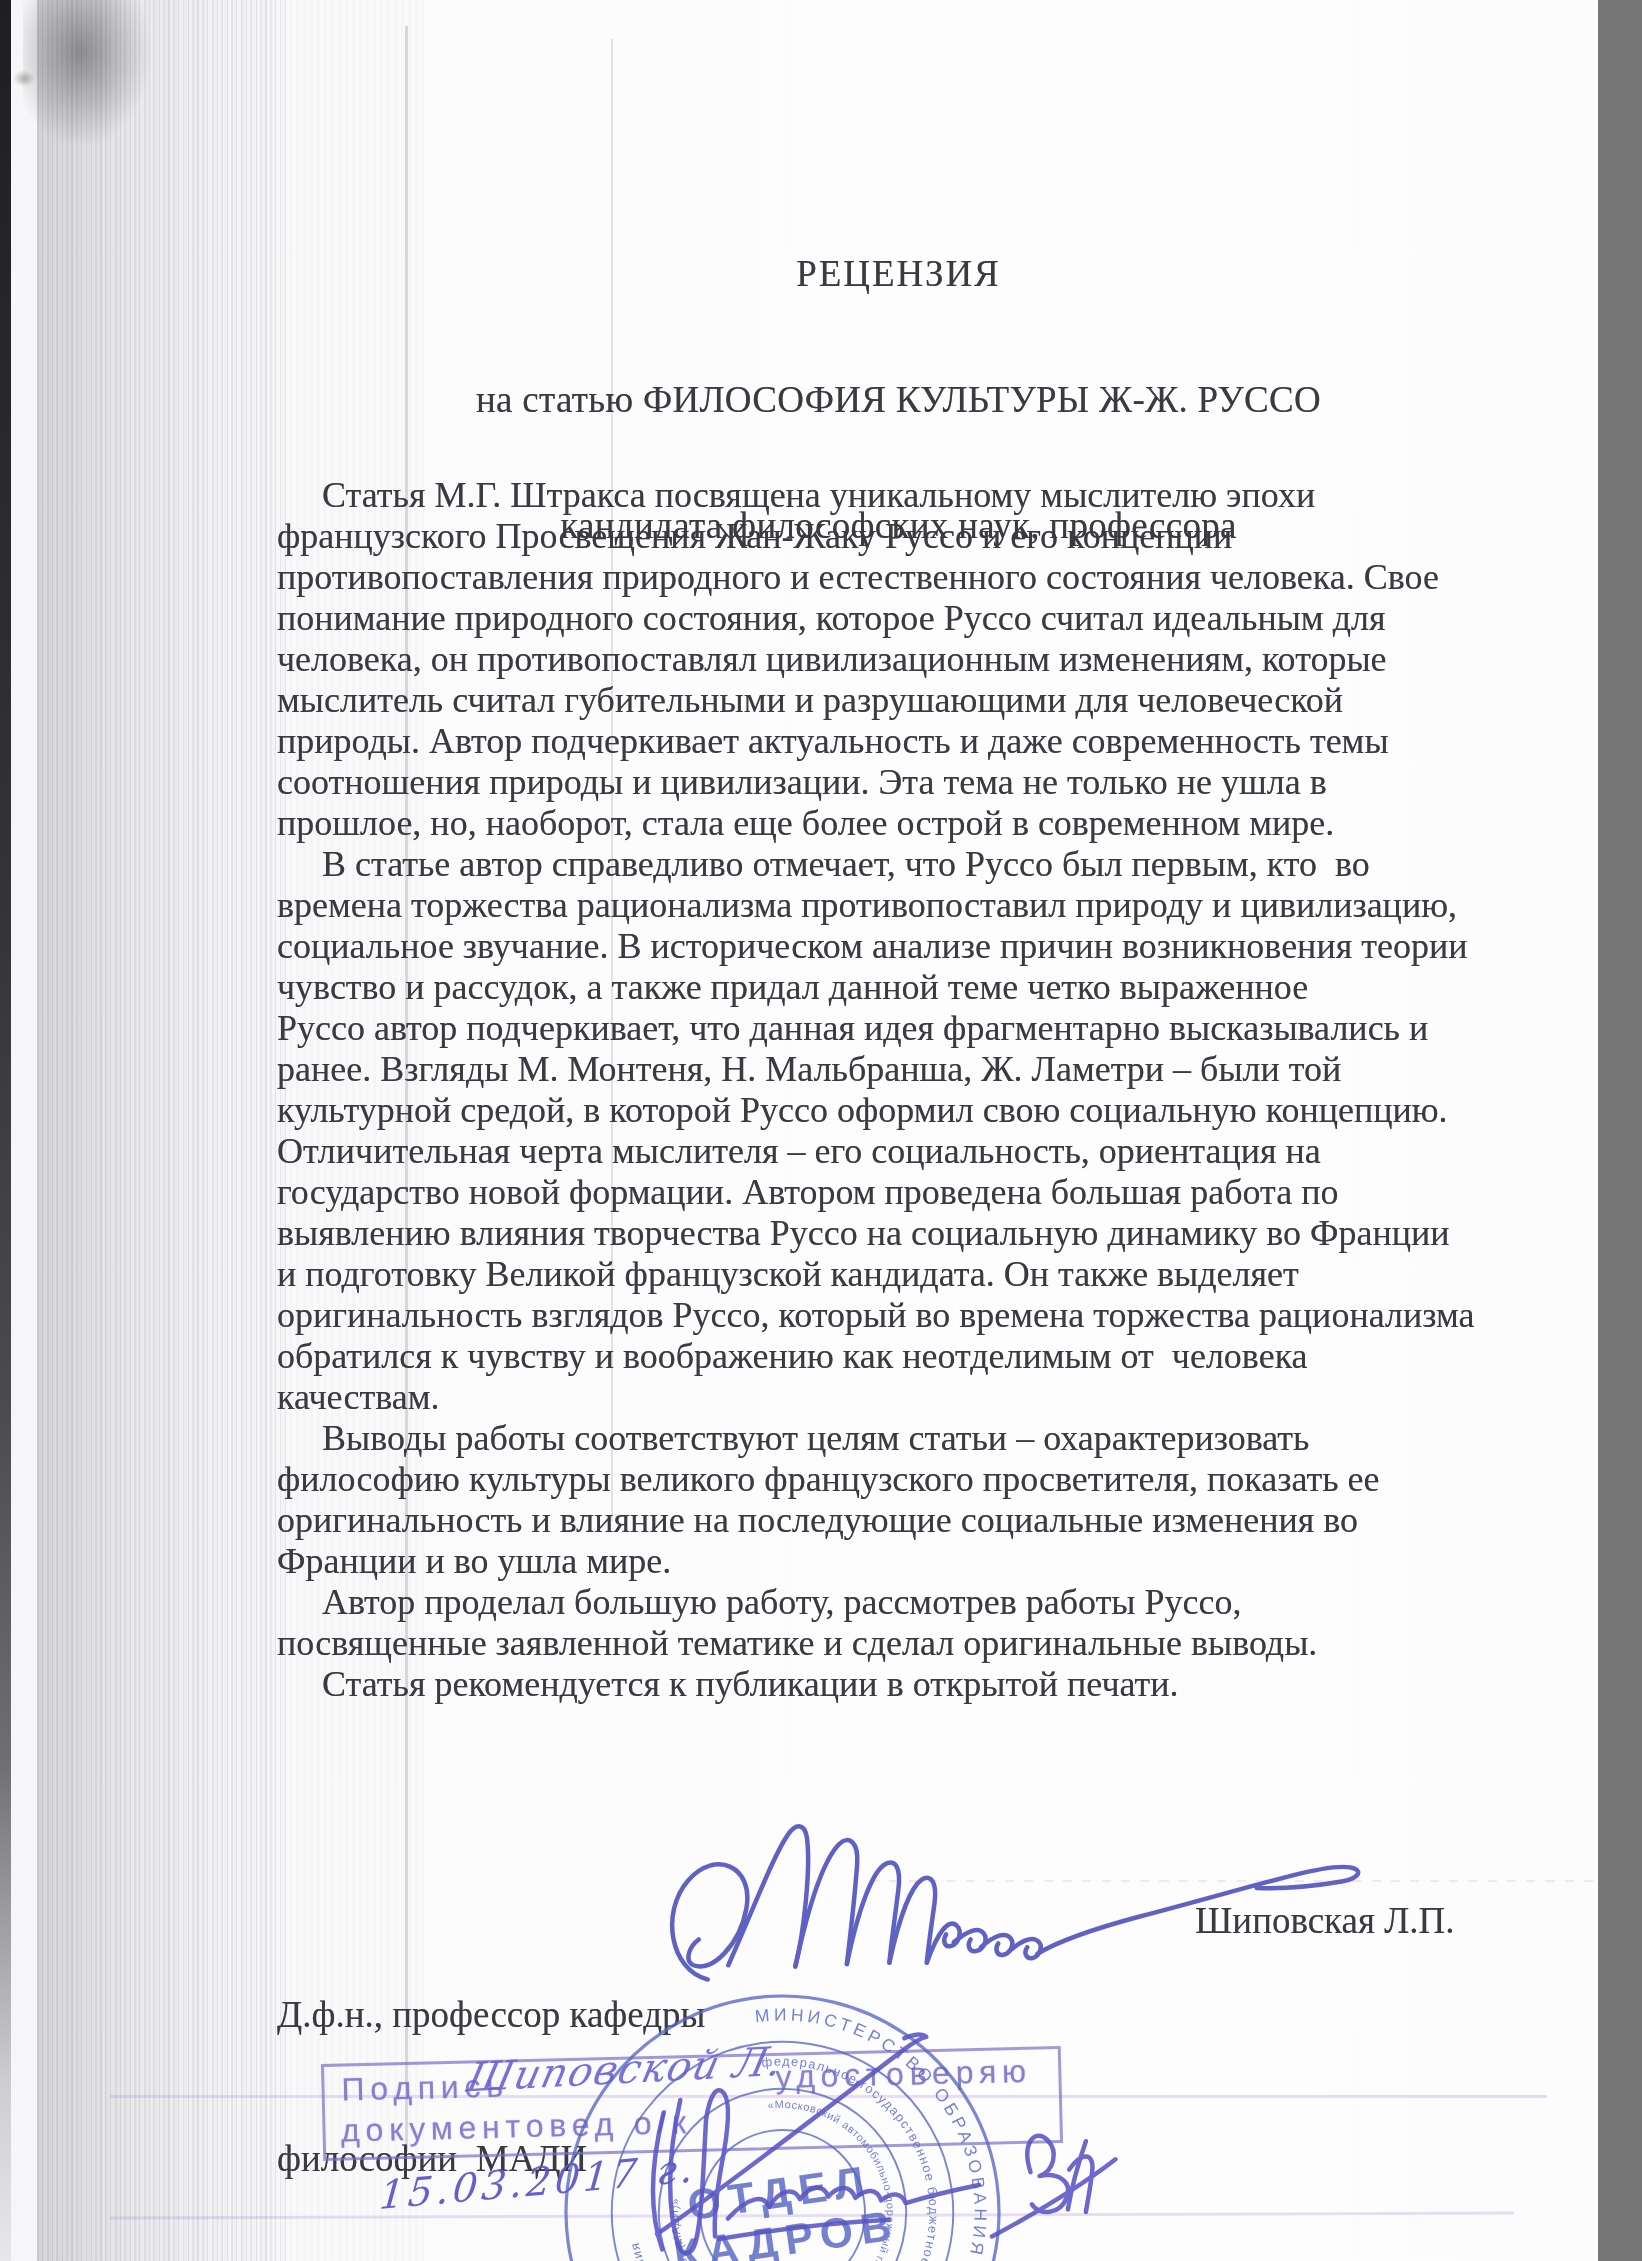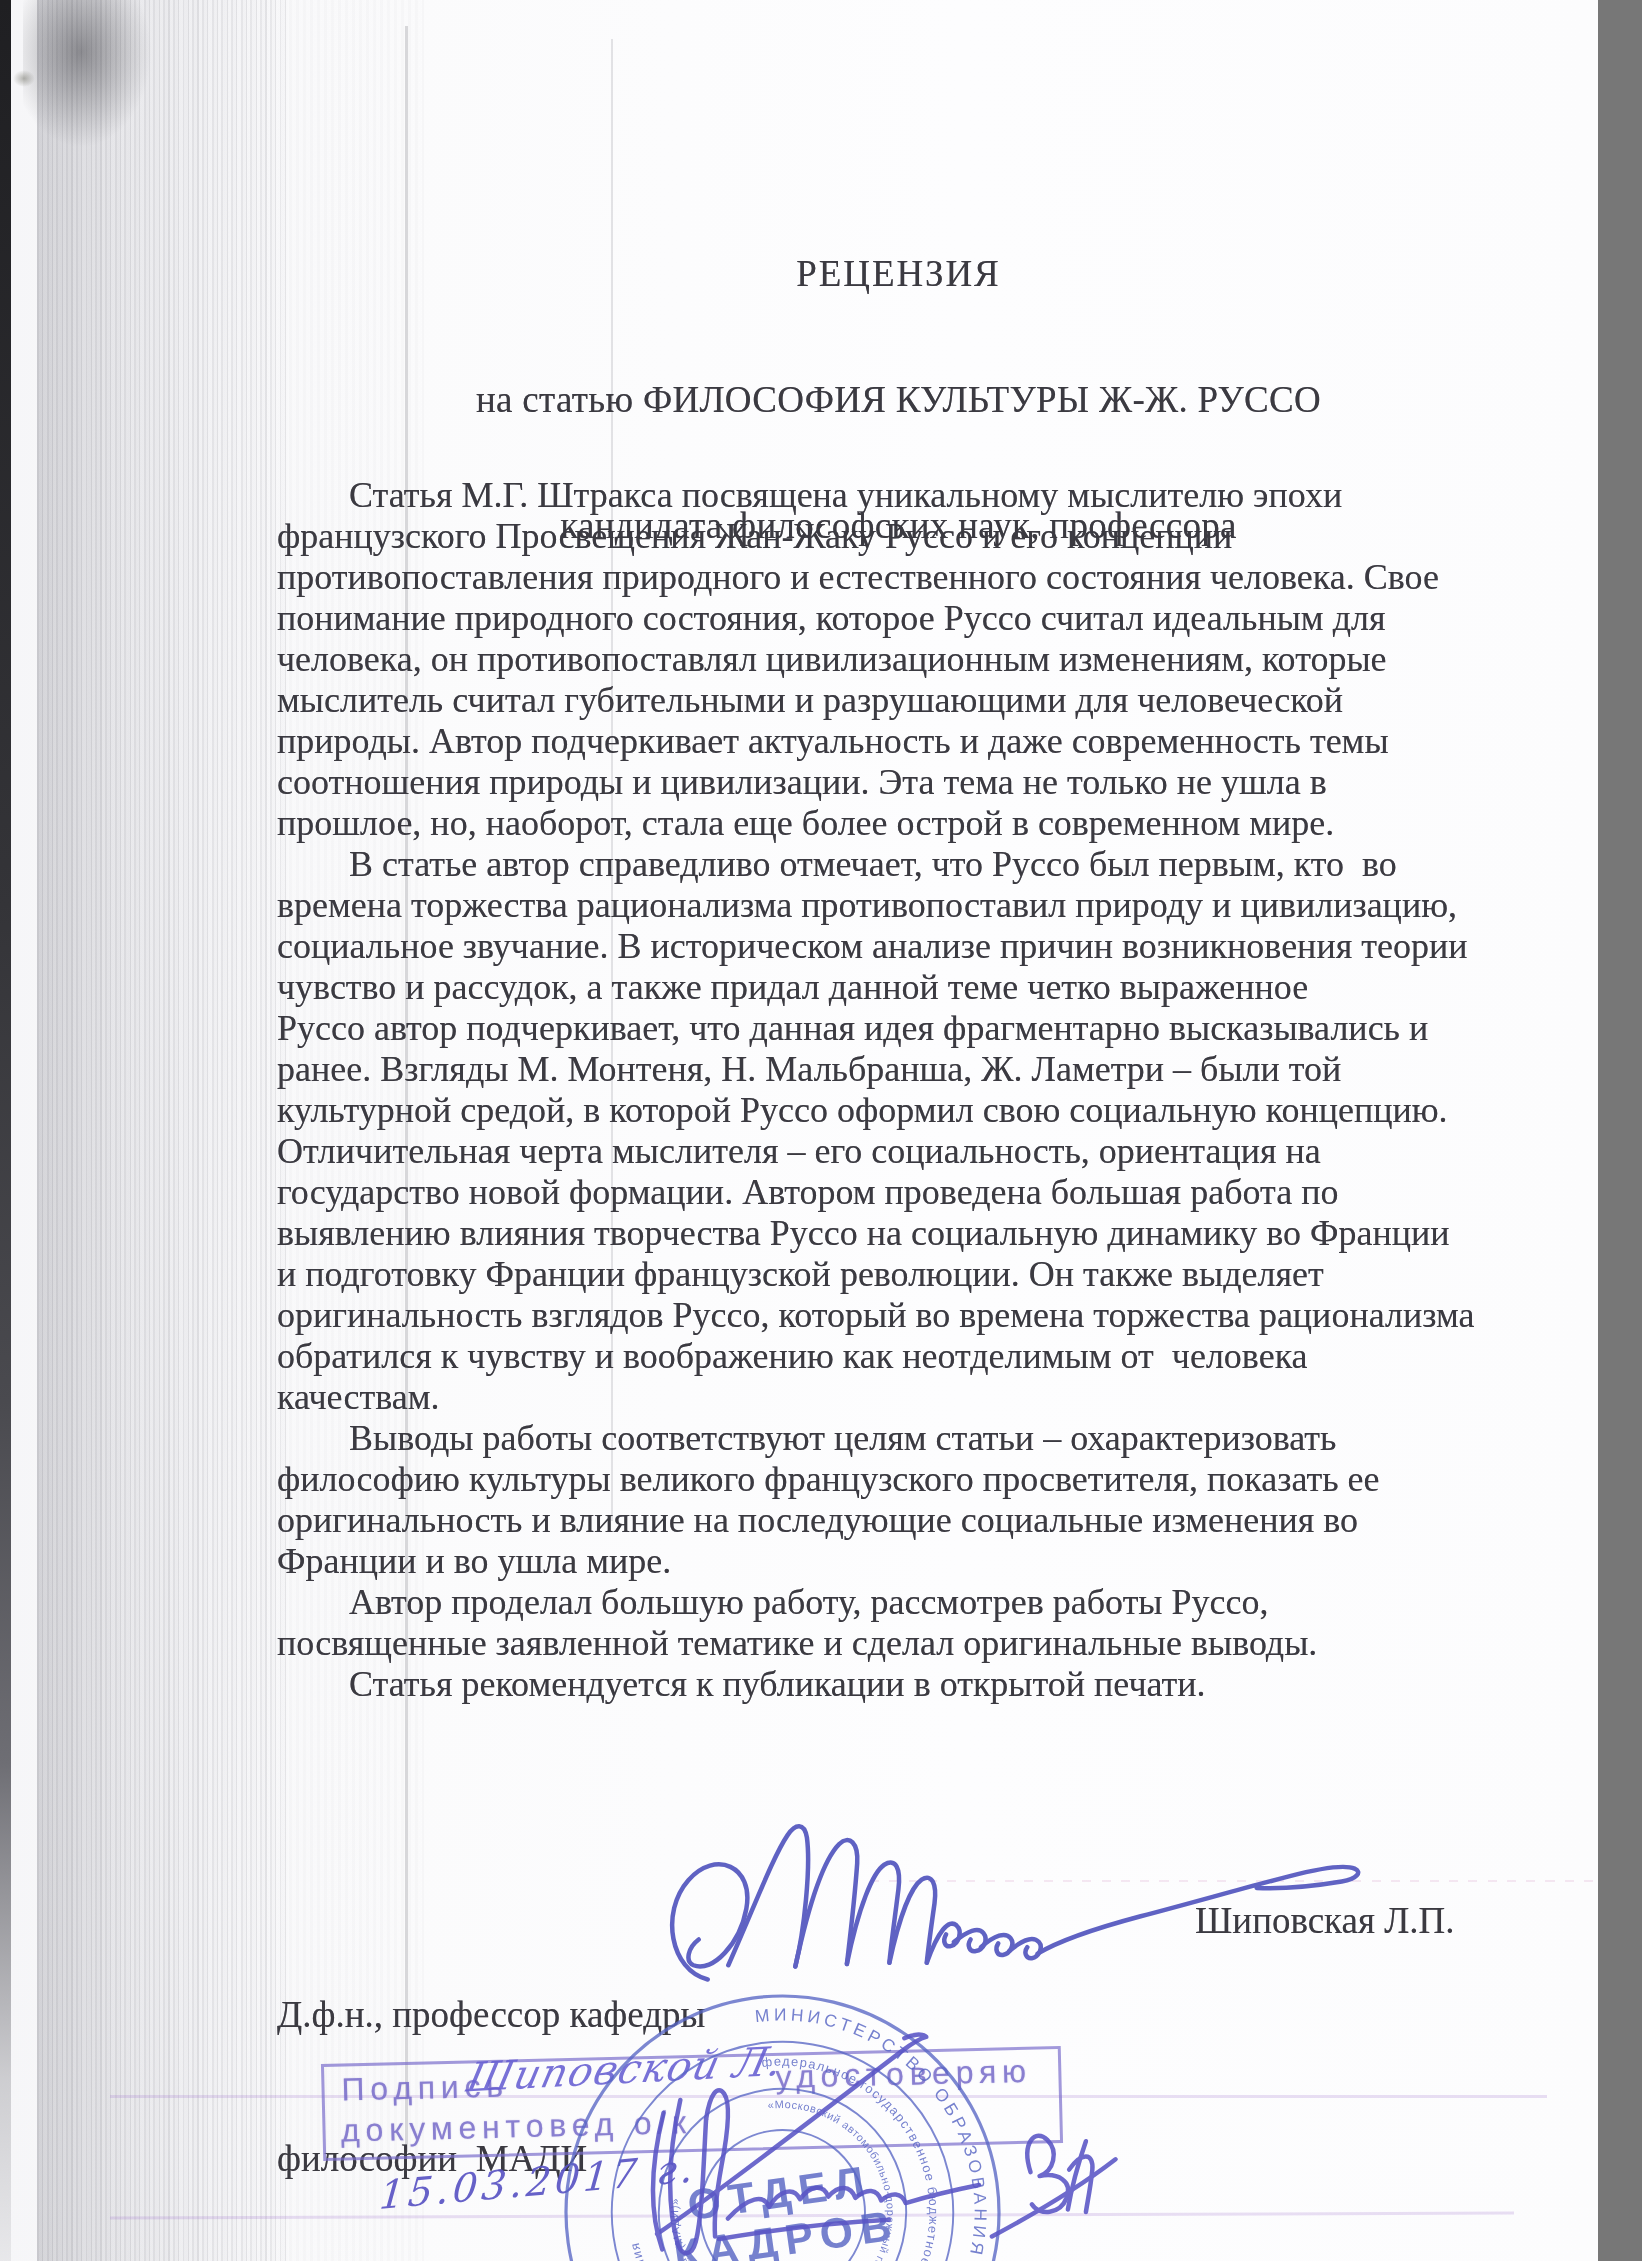--- a/index.html
+++ b/index.html
@@ -31,21 +31,21 @@
   .smear-2{top:2214px;width:1404px;transform:rotate(-.2deg);}
   .smear-3{top:1880px;left:870px;width:741px;opacity:.55;
     background:repeating-linear-gradient(90deg, rgba(200,120,180,.30) 0 9px, rgba(200,120,180,0) 9px 19.3px);height:1.9px;}
   
   .doc-header{position:absolute;left:277px;top:169px;width:1243px;text-align:center;
     font-size:37px;line-height:42px;letter-spacing:0.3px;
     text-shadow:0 0 0.6px rgba(55,55,65,.6);white-space:pre;}
   .doc-body{position:absolute;left:277px;top:475px;width:1288px;font-size:36px;line-height:41px;
     text-shadow:0 0 0.6px rgba(55,55,65,.55);}
   .doc-body .line{white-space:pre;height:41px;}
-  .doc-body .indent{padding-left:72px;}
+  .doc-body .indent{padding-left:45px;}
   .sig-left{position:absolute;left:277px;top:1895px;font-size:37px;line-height:48px;white-space:pre;
     text-shadow:0 0 0.6px rgba(55,55,65,.55);}
   .sig-right{position:absolute;left:1195px;top:1899px;font-size:37px;white-space:pre;
     text-shadow:0 0 0.6px rgba(55,55,65,.55);}
   
   .sig-main{position:absolute;left:651px;top:1804px;}
   .stamp-scribble{position:absolute;left:567px;top:1997px;}
   .hand{font-family:"DejaVu Serif", serif;font-style:italic;color:#5a54c4;}
   .hand-date{position:absolute;left:379px;top:2159px;font-size:39px;letter-spacing:3.9px;
     transform:rotate(-5deg) skewX(-10deg);opacity:.92;}
@@ -96,21 +96,21 @@
       <div class="line indent">В статье автор справедливо отмечает, что Руссо был первым, кто  во</div>
       <div class="line">времена торжества рационализма противопоставил природу и цивилизацию,</div>
       <div class="line">социальное звучание. В историческом анализе причин возникновения теории</div>
       <div class="line">чувство и рассудок, а также придал данной теме четко выраженное</div>
       <div class="line">Руссо автор подчеркивает, что данная идея фрагментарно высказывались и</div>
       <div class="line">ранее. Взгляды М. Монтеня, Н. Мальбранша, Ж. Ламетри – были той</div>
       <div class="line">культурной средой, в которой Руссо оформил свою социальную концепцию.</div>
       <div class="line">Отличительная черта мыслителя – его социальность, ориентация на</div>
       <div class="line">государство новой формации. Автором проведена большая работа по</div>
       <div class="line">выявлению влияния творчества Руссо на социальную динамику во Франции</div>
-      <div class="line">и подготовку Франции французской революции. Он также выделяет</div>
+      <div class="line">и подготовку Великой французской кандидата. Он также выделяет</div>
       <div class="line">оригинальность взглядов Руссо, который во времена торжества рационализма</div>
       <div class="line">обратился к чувству и воображению как неотделимым от  человека</div>
       <div class="line">качествам.</div>
       <div class="line indent">Выводы работы соответствуют целям статьи – охарактеризовать</div>
       <div class="line">философию культуры великого французского просветителя, показать ее</div>
       <div class="line">оригинальность и влияние на последующие социальные изменения во</div>
       <div class="line">Франции и во ушла мире.</div>
       <div class="line indent">Автор проделал большую работу, рассмотрев работы Руссо,</div>
       <div class="line">посвященные заявленной тематике и сделал оригинальные выводы.</div>
       <div class="line indent">Статья рекомендуется к публикации в открытой печати.</div>

